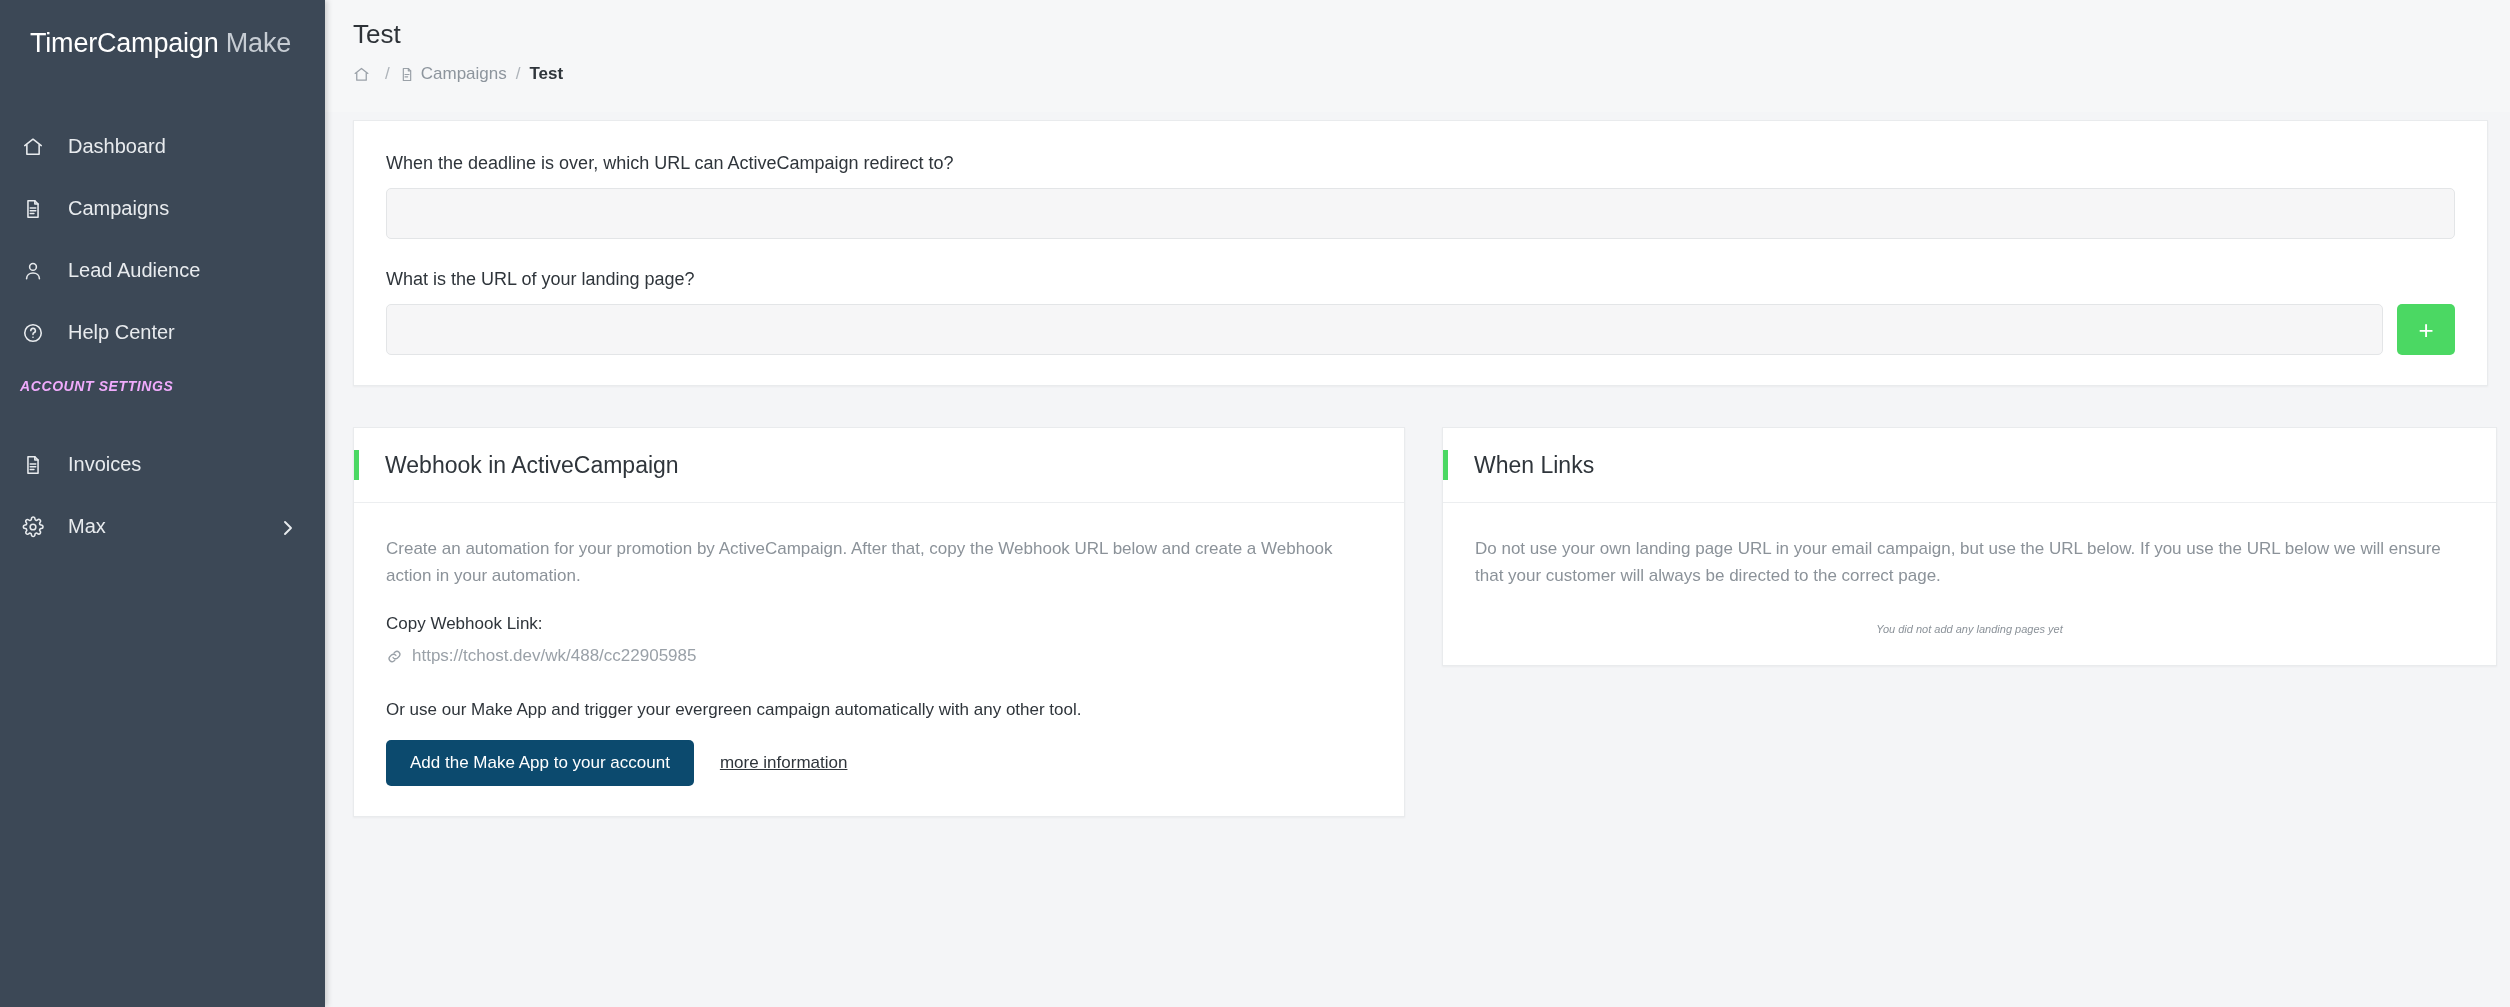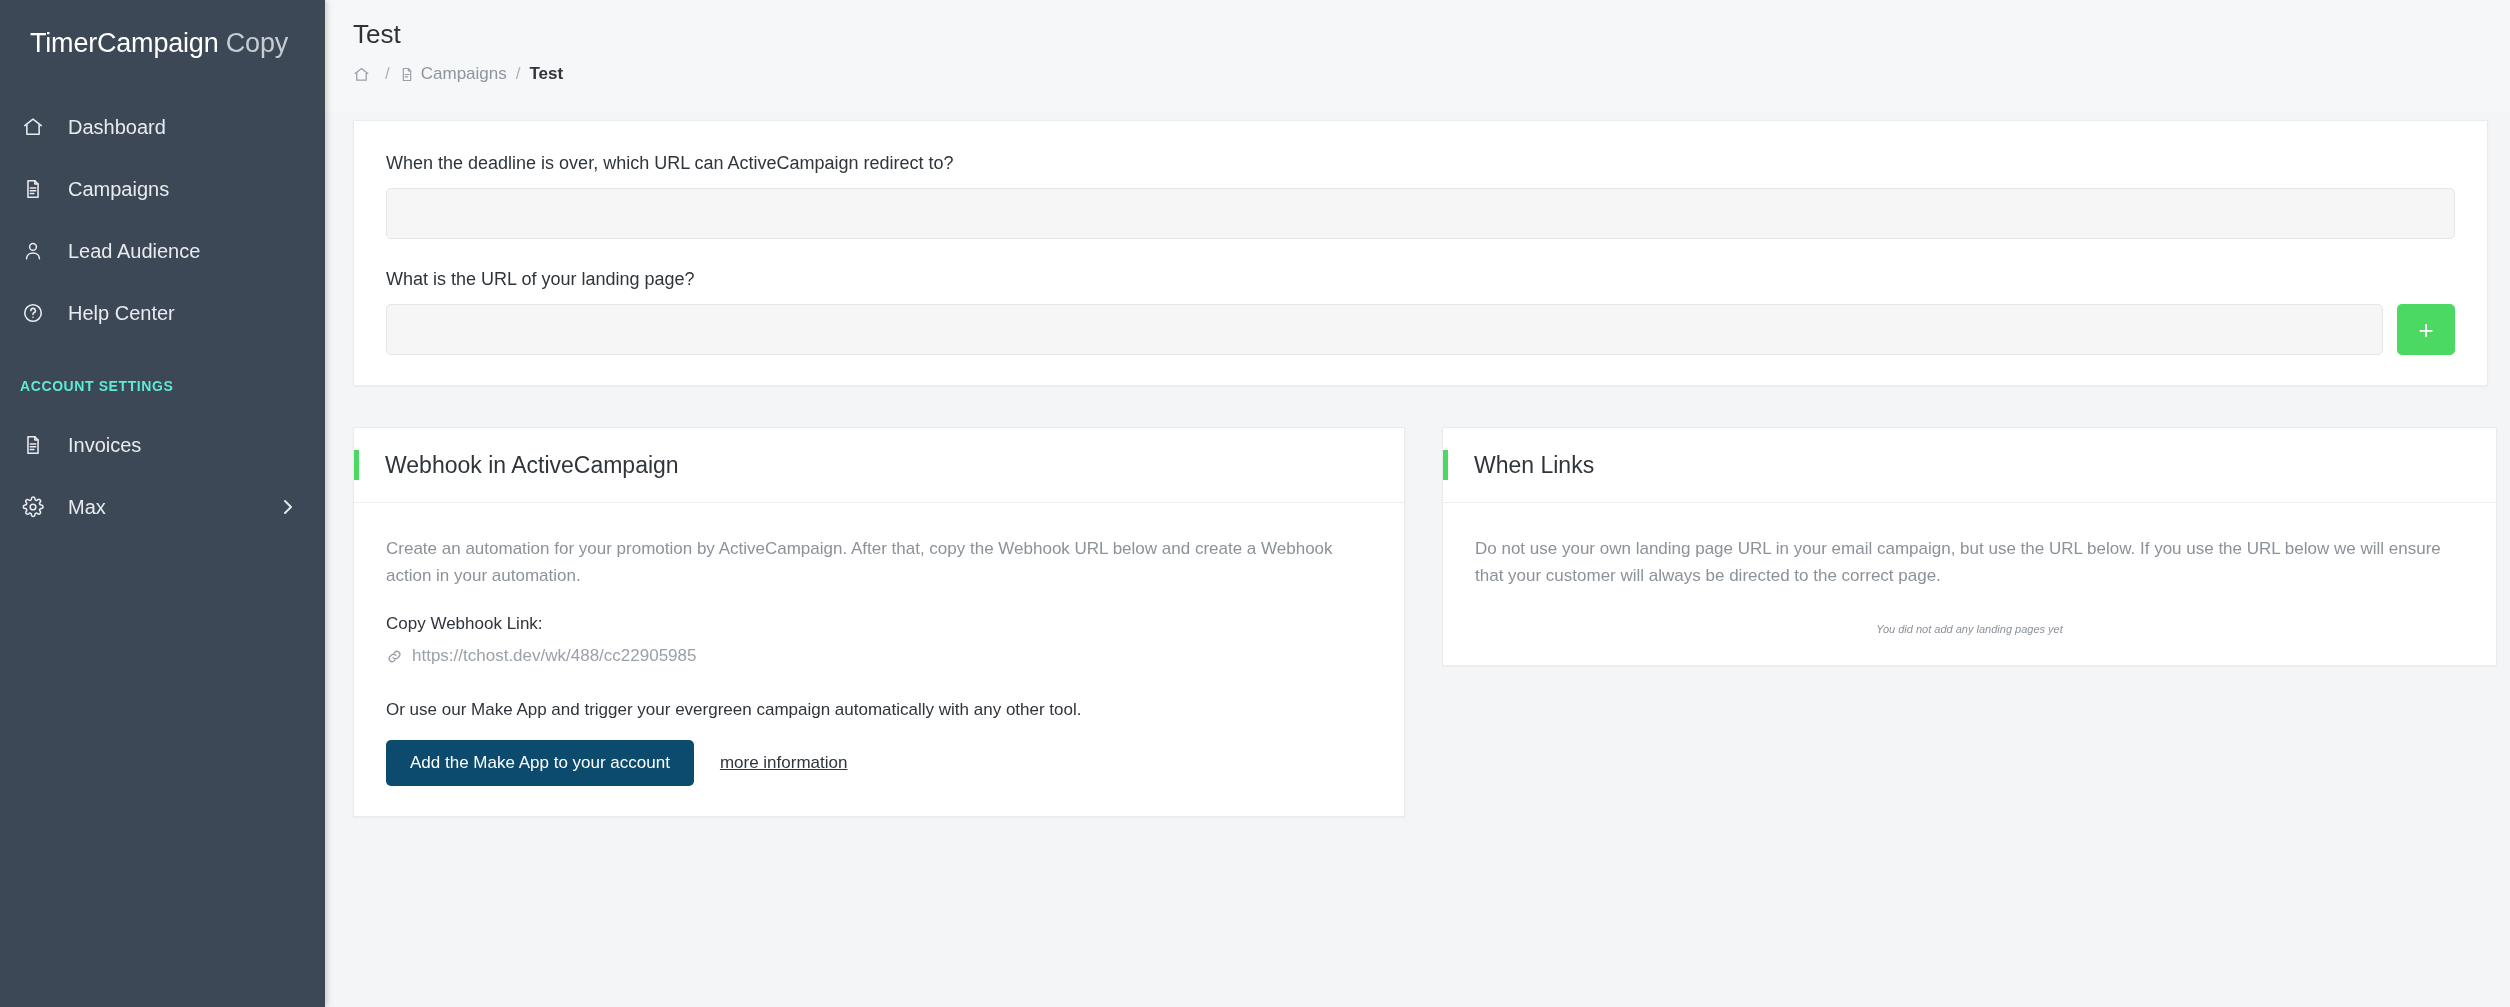--- a/index.html
+++ b/index.html
@@ -29,45 +29,46 @@
     line-height: 34px;
     color: #ffffff;
     letter-spacing: -0.2px;
     white-space: nowrap;
   }
   .brand .beta { color: #c6ccd3; font-weight: 400; }
 
   .nav { margin-top: 36px; }
   .nav-item {
     display: flex;
-    align-items: center;
+    align-items: flex-end;
     height: 62px;
     padding-left: 22px;
     color: #e8ebee;
     font-size: 20px;
     cursor: pointer;
   }
   .nav-ico {
     width: 34px;
     flex: 0 0 34px;
     display: flex;
     align-items: center;
     justify-content: flex-start;
     margin-right: 12px;
   }
   .nav-ico svg { display: block; }
   .nav-label { flex: 1 1 auto; }
   .nav-chevron { margin-right: 30px; display: flex; align-items: center; }
 
   .nav-section {
-    color: #5eead4;
+    color: #f0abfc;
     font-size: 14px;
     font-weight: bold;
     letter-spacing: 0.6px;
     padding: 34px 0 20px 20px;
+    font-style: italic;
   }
 
   
   .main {
     flex: 1 1 auto;
     height: 1007px;
     background: #f4f5f7;
     overflow: hidden;
     position: relative;
   }
@@ -227,21 +228,21 @@
 </style>
 </head>
 <body>
 
 <div class="app">
 
   <aside class="sidebar">
 
     <div class="brand">
       <span>TimerCampaign</span>
-      <span class="beta">Copy</span>
+      <span class="beta">Make</span>
     </div>
 
     <nav class="nav">
 
       <div class="nav-item">
         <span class="nav-ico">
           <svg width="22" height="22" viewBox="0 0 24 24" fill="none" stroke="#e8ebee" stroke-width="1.7" stroke-linecap="round" stroke-linejoin="round">
             <path d="M3 10.5 12 3.5l9 7"></path>
               <path d="M5.3 9.6V20h13.4V9.6"></path>
           </svg>

